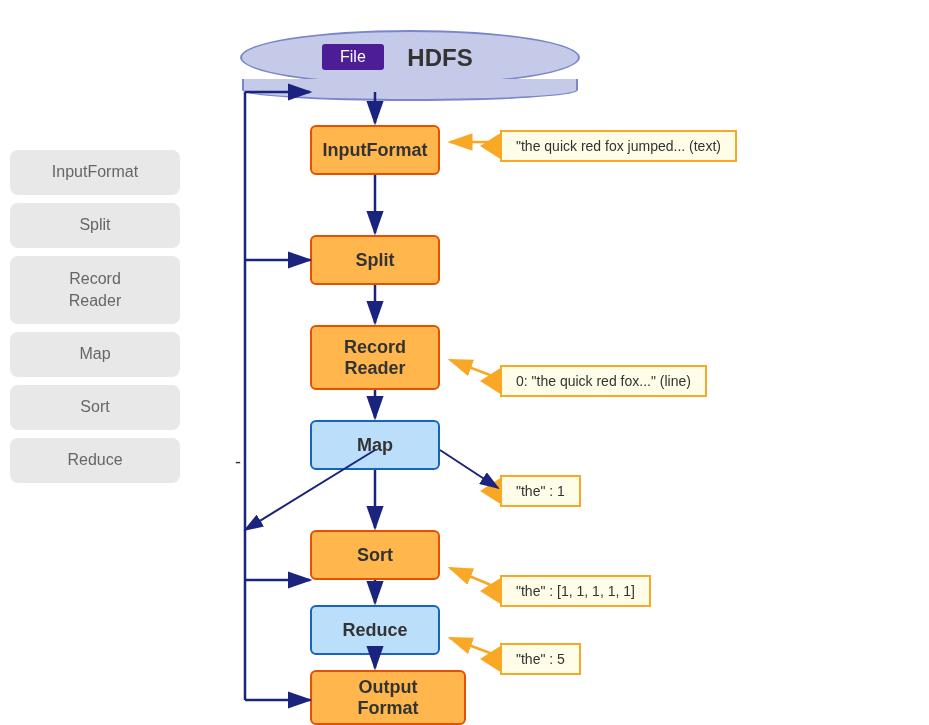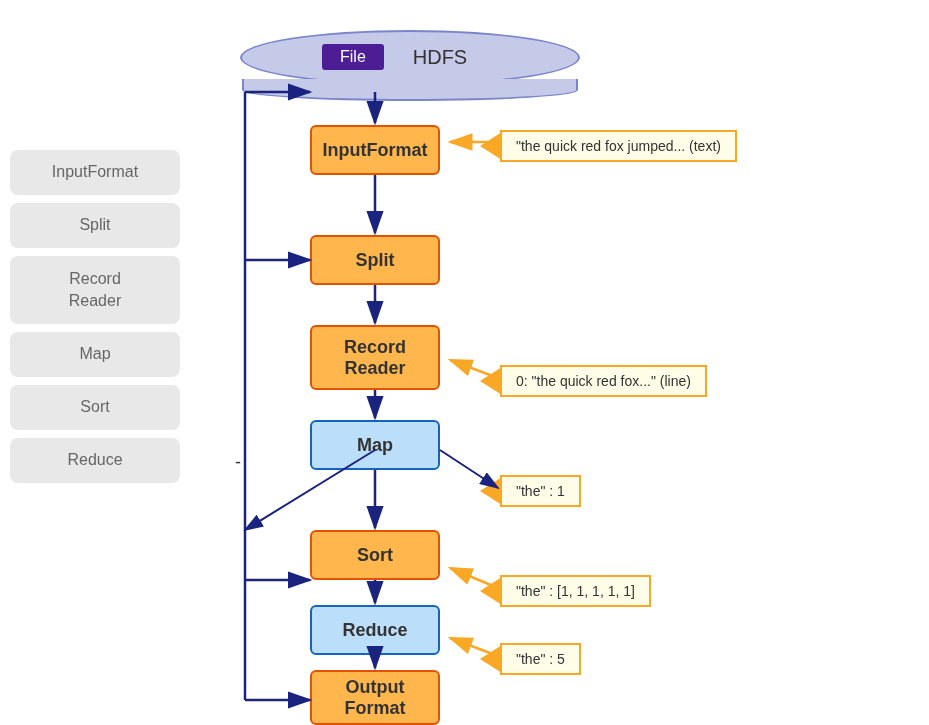--- a/index.html
+++ b/index.html
@@ -70,22 +70,22 @@
       left: 0;
       right: 0;
       height: 20px;
       background: #c5cae9;
       border-left: 2px solid #7986cb;
       border-right: 2px solid #7986cb;
       border-bottom: 2px solid #7986cb;
       border-radius: 0 0 50% 50%;
     }
     .hdfs-label {
-      font-size: 20px;
-      font-weight: normal;
+      font-size: 24px;
+      font-weight: bold;
       color: #333;
       z-index: 1;
       margin-left: 60px;
     }
     .file-badge {
       position: absolute;
       left: 80px;
       top: 12px;
       background: #4c1d95;
       color: white;
@@ -199,21 +199,21 @@
   </div>
 
   <div class="flow-box" style="left:120px; top:510px; width:130px; height:50px;">
     <span>Sort</span>
   </div>
 
   <div class="flow-box flow-box-blue" style="left:120px; top:585px; width:130px; height:50px;">
     <span>Reduce</span>
   </div>
 
-  <div class="flow-box" style="left:120px; top:650px; width:130px; height:55px;">
+  <div class="flow-box" style="left:120px; top:650px; width:156px; height:55px;">
     Output<br>Format
   </div>
 
   <div class="annotation annotation-arrow-left" style="left:310px; top:110px;">
     <span>"the quick red fox jumped... (text)</span>
   </div>
 
   <div class="annotation annotation-arrow-left" style="left:310px; top:345px;">
     <span>0: "the quick red fox..." (line)</span>
   </div>

